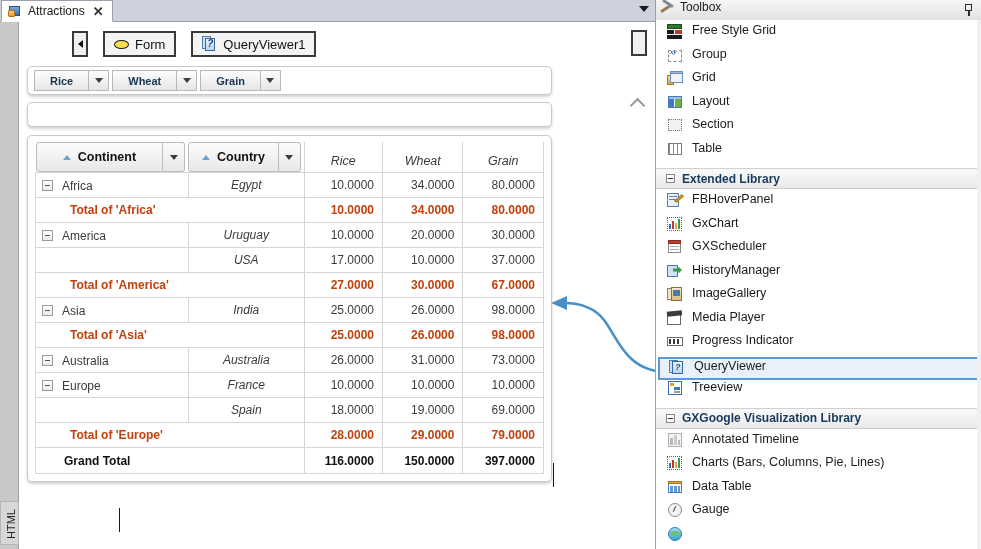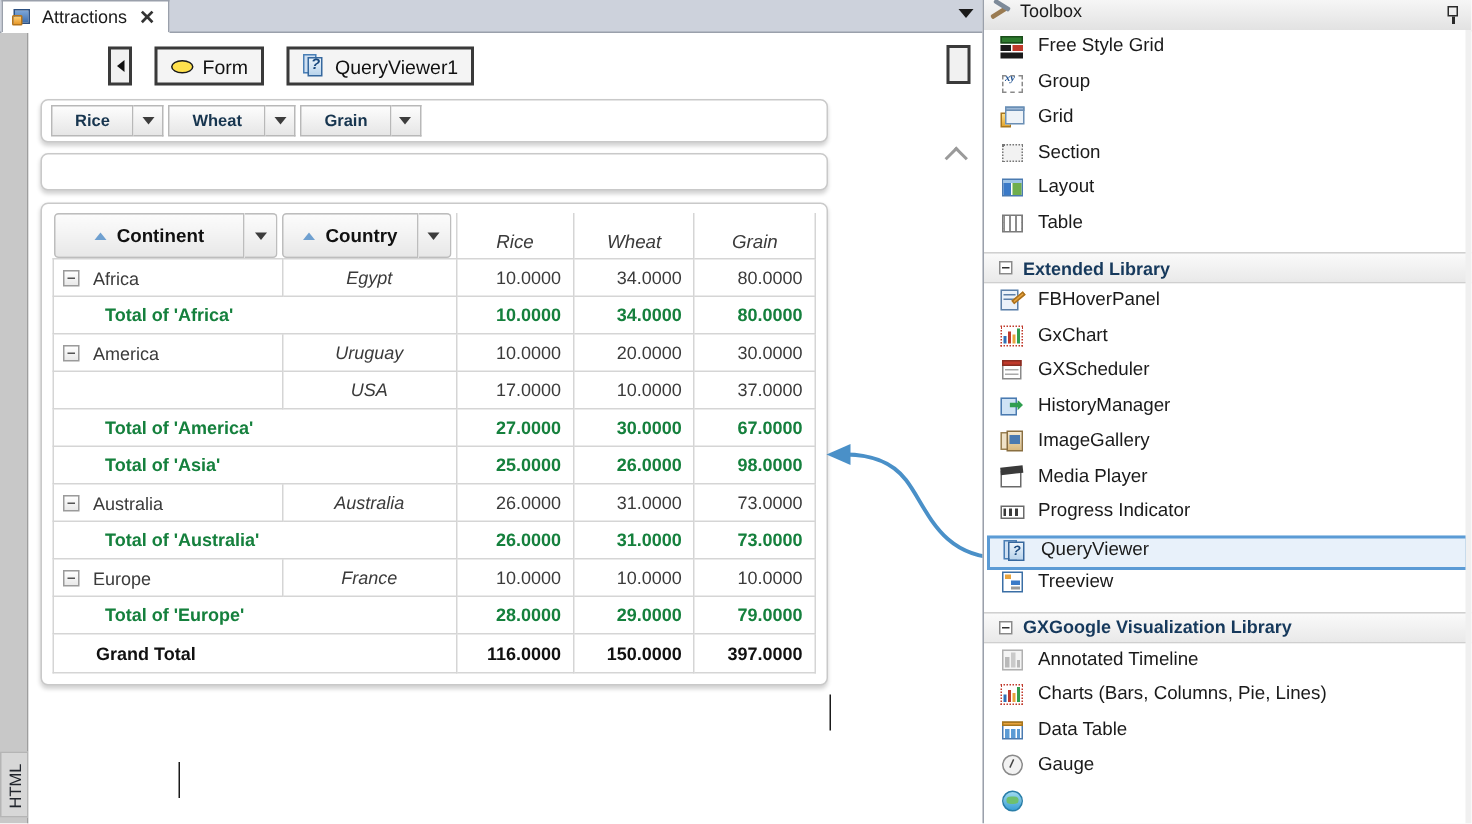--- a/index.html
+++ b/index.html
@@ -351,21 +351,21 @@
     text-align: center;
     font-style: italic;
   }
   td.cell-num {
     height: 25px;
     text-align: right;
     padding-right: 8px !important;
   }
   tr.total-row td {
     font-weight: bold;
-    color: #15803d;
+    color: #c2410c;
     height: 25px;
   }
   tr.total-row td.tlabel {
     padding-left: 34px !important;
   }
   tr.grand-row td {
     font-weight: bold;
     color: #111;
     height: 26px;
   }
@@ -722,45 +722,53 @@
                 <td class="cell-num">17.0000</td>
                 <td class="cell-num">10.0000</td>
                 <td class="cell-num">37.0000</td>
               </tr>
               <tr class="total-row">
                 <td class="tlabel" colspan="2">Total of 'America'</td>
                 <td class="cell-num">27.0000</td>
                 <td class="cell-num">30.0000</td>
                 <td class="cell-num">67.0000</td>
               </tr>
+              <tr>
+                <td class="cell-cont"><span class="expander"></span><span class="cont-name">Asia</span></td>
+                <td class="cell-country">India</td>
+                <td class="cell-num">25.0000</td>
+                <td class="cell-num">26.0000</td>
+                <td class="cell-num">98.0000</td>
+              </tr>
               <tr class="total-row">
                 <td class="tlabel" colspan="2">Total of 'Asia'</td>
                 <td class="cell-num">25.0000</td>
                 <td class="cell-num">26.0000</td>
                 <td class="cell-num">98.0000</td>
               </tr>
               <tr>
                 <td class="cell-cont"><span class="expander"></span><span class="cont-name">Australia</span></td>
                 <td class="cell-country">Australia</td>
                 <td class="cell-num">26.0000</td>
                 <td class="cell-num">31.0000</td>
                 <td class="cell-num">73.0000</td>
               </tr>
-              <tr class="total-row">
-                <td class="tlabel" colspan="2">Total of 'Australia'</td>
-                <td class="cell-num">26.0000</td>
-                <td class="cell-num">31.0000</td>
-                <td class="cell-num">73.0000</td>
-              </tr>
               <tr>
                 <td class="cell-cont"><span class="expander"></span><span class="cont-name">Europe</span></td>
                 <td class="cell-country">France</td>
                 <td class="cell-num">10.0000</td>
                 <td class="cell-num">10.0000</td>
                 <td class="cell-num">10.0000</td>
+              </tr>
+              <tr>
+                <td class="cell-cont"></td>
+                <td class="cell-country">Spain</td>
+                <td class="cell-num">18.0000</td>
+                <td class="cell-num">19.0000</td>
+                <td class="cell-num">69.0000</td>
               </tr>
               <tr class="total-row">
                 <td class="tlabel" colspan="2">Total of 'Europe'</td>
                 <td class="cell-num">28.0000</td>
                 <td class="cell-num">29.0000</td>
                 <td class="cell-num">79.0000</td>
               </tr>
               <tr class="grand-row">
                 <td class="tlabel" colspan="2">Grand Total</td>
                 <td class="cell-num">116.0000</td>
@@ -812,33 +820,33 @@
           </div>
           <div class="tb-item">
             <span class="ic ic-grid">
               <i class="g3"></i>
               <i class="g1"></i>
               <i class="g2"></i>
             </span>
             <span>Grid</span>
           </div>
           <div class="tb-item">
-            <span class="ic ic-section">
-              <i class="s"></i>
-            </span>
-            <span>Section</span>
-          </div>
-          <div class="tb-item">
             <span class="ic ic-layout">
               <i class="o"></i>
               <i class="hdr"></i>
               <i class="c1"></i>
               <i class="c2"></i>
             </span>
             <span>Layout</span>
+          </div>
+          <div class="tb-item">
+            <span class="ic ic-section">
+              <i class="s"></i>
+            </span>
+            <span>Section</span>
           </div>
           <div class="tb-item">
             <span class="ic ic-table">
               <i class="t"></i>
             </span>
             <span>Table</span>
           </div>
         </div>
       <div id="tb-groups">
           <div class="tb-group-head">

